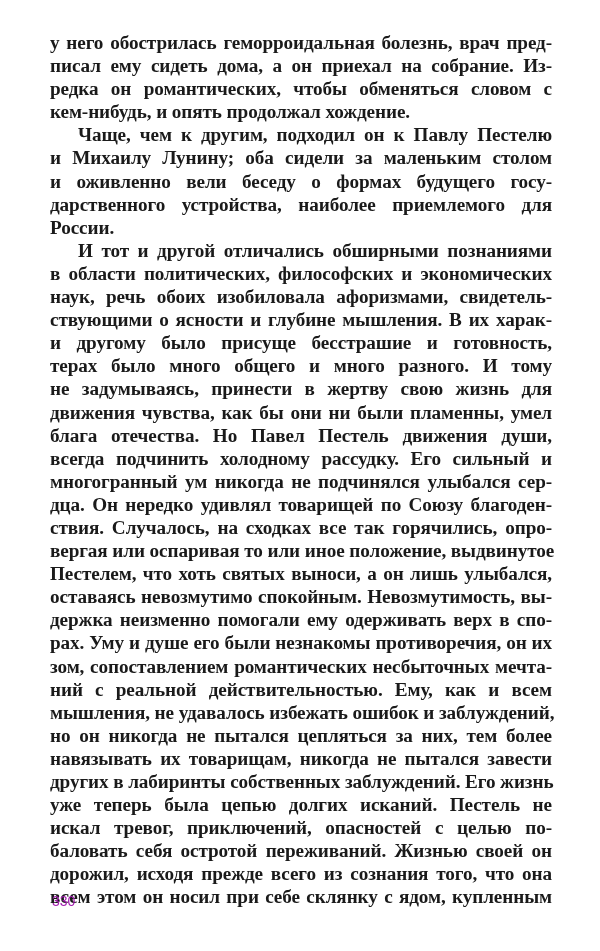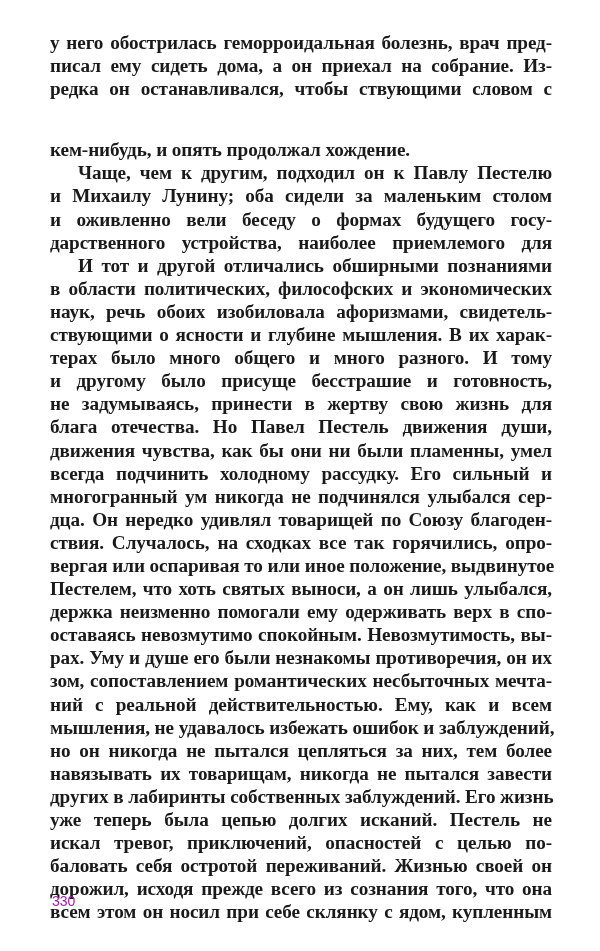--- a/index.html
+++ b/index.html
@@ -27,63 +27,63 @@
       line-height: 23.1px;
       font-size: 19.2px;
       white-space: nowrap;
       text-align: justify;
       text-align-last: justify;
       letter-spacing: -0.1px;
       font-weight: bold;
     }
     .line.last {
       text-align-last: left;
-      margin-top: 38px;
     }
     .line.indent {
       padding-left: 28px;
     }
     .page-number {
       position: absolute;
       left: 52px;
       top: 893px;
       font-family: "Liberation Sans", "DejaVu Sans", sans-serif;
       font-size: 14px;
       color: #a21caf;
     }
   </style>
 </head>
 <body>
 
 <div class="page" id="page-body">
     <span class="line">у него обострилась геморроидальная болезнь, врач пред-</span>
     <span class="line">писал ему сидеть дома, а он приехал на собрание. Из-</span>
-    <span class="line">редка он останавливался, чтобы ствующими словом с</span>
+    <span class="line">редка он романтических, чтобы обменяться словом с</span>
     <span class="line last">кем-нибудь, и опять продолжал хождение.</span>
     <span class="line indent">Чаще, чем к другим, подходил он к Павлу Пестелю</span>
     <span class="line">и Михаилу Лунину; оба сидели за маленьким столом</span>
     <span class="line">и оживленно вели беседу о формах будущего госу-</span>
     <span class="line">дарственного устройства, наиболее приемлемого для</span>
+    <span class="line last">России.</span>
     <span class="line indent">И тот и другой отличались обширными познаниями</span>
     <span class="line">в области политических, философских и экономических</span>
     <span class="line">наук, речь обоих изобиловала афоризмами, свидетель-</span>
     <span class="line">ствующими о ясности и глубине мышления. В их харак-</span>
+    <span class="line">и другому было присуще бесстрашие и готовность,</span>
     <span class="line">терах было много общего и много разного. И тому</span>
-    <span class="line">и другому было присуще бесстрашие и готовность,</span>
     <span class="line">не задумываясь, принести в жертву свою жизнь для</span>
+    <span class="line">движения чувства, как бы они ни были пламенны, умел</span>
     <span class="line">блага отечества. Но Павел Пестель движения души,</span>
-    <span class="line">движения чувства, как бы они ни были пламенны, умел</span>
     <span class="line">всегда подчинить холодному рассудку. Его сильный и</span>
     <span class="line">многогранный ум никогда не подчинялся улыбался сер-</span>
     <span class="line">дца. Он нередко удивлял товарищей по Союзу благоден-</span>
     <span class="line">ствия. Случалось, на сходках все так горячились, опро-</span>
     <span class="line">вергая или оспаривая то или иное положение, выдвинутое</span>
     <span class="line">Пестелем, что хоть святых выноси, а он лишь улыбался,</span>
+    <span class="line">оставаясь невозмутимо спокойным. Невозмутимость, вы-</span>
     <span class="line">держка неизменно помогали ему одерживать верх в спо-</span>
-    <span class="line">оставаясь невозмутимо спокойным. Невозмутимость, вы-</span>
     <span class="line">рах. Уму и душе его были незнакомы противоречия, он их</span>
     <span class="line">зом, сопоставлением романтических несбыточных мечта-</span>
     <span class="line">ний с реальной действительностью. Ему, как и всем</span>
     <span class="line">мышления, не удавалось избежать ошибок и заблуждений,</span>
     <span class="line">но он никогда не пытался цепляться за них, тем более</span>
     <span class="line">навязывать их товарищам, никогда не пытался завести</span>
     <span class="line">других в лабиринты собственных заблуждений. Его жизнь</span>
     <span class="line">уже теперь была цепью долгих исканий. Пестель не</span>
     <span class="line">искал тревог, приключений, опасностей с целью по-</span>
     <span class="line">баловать себя остротой переживаний. Жизнью своей он</span>

